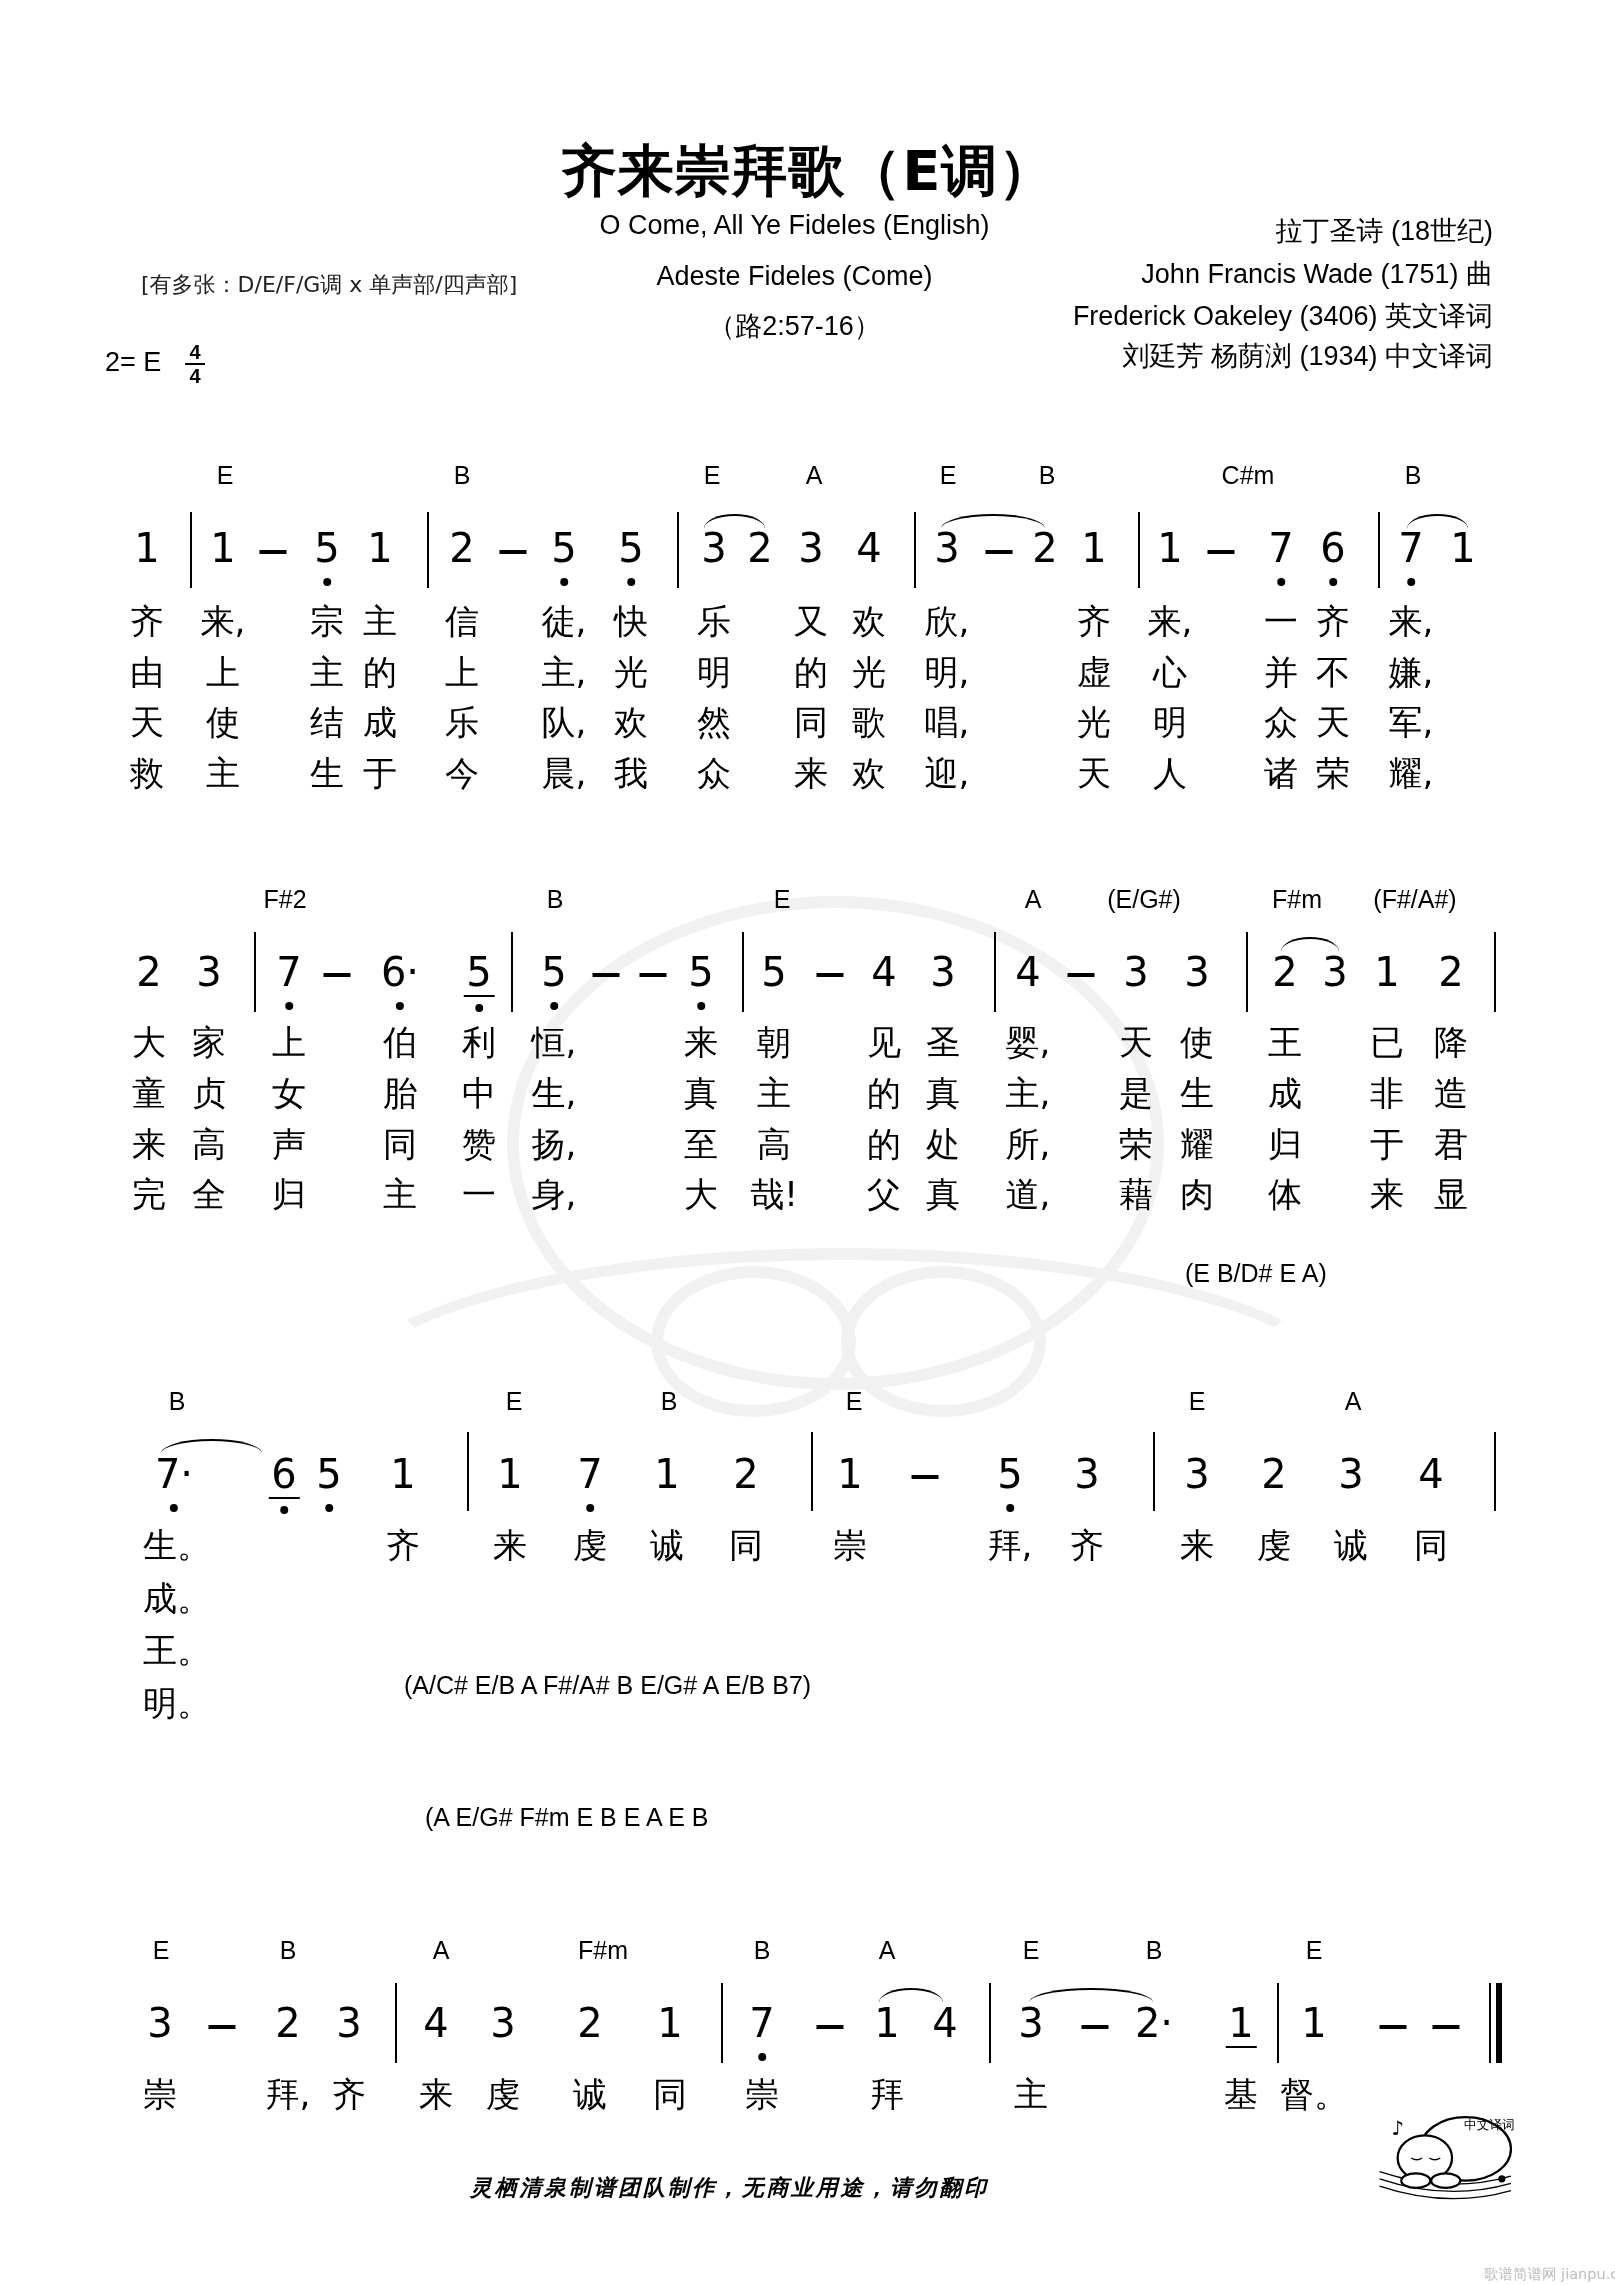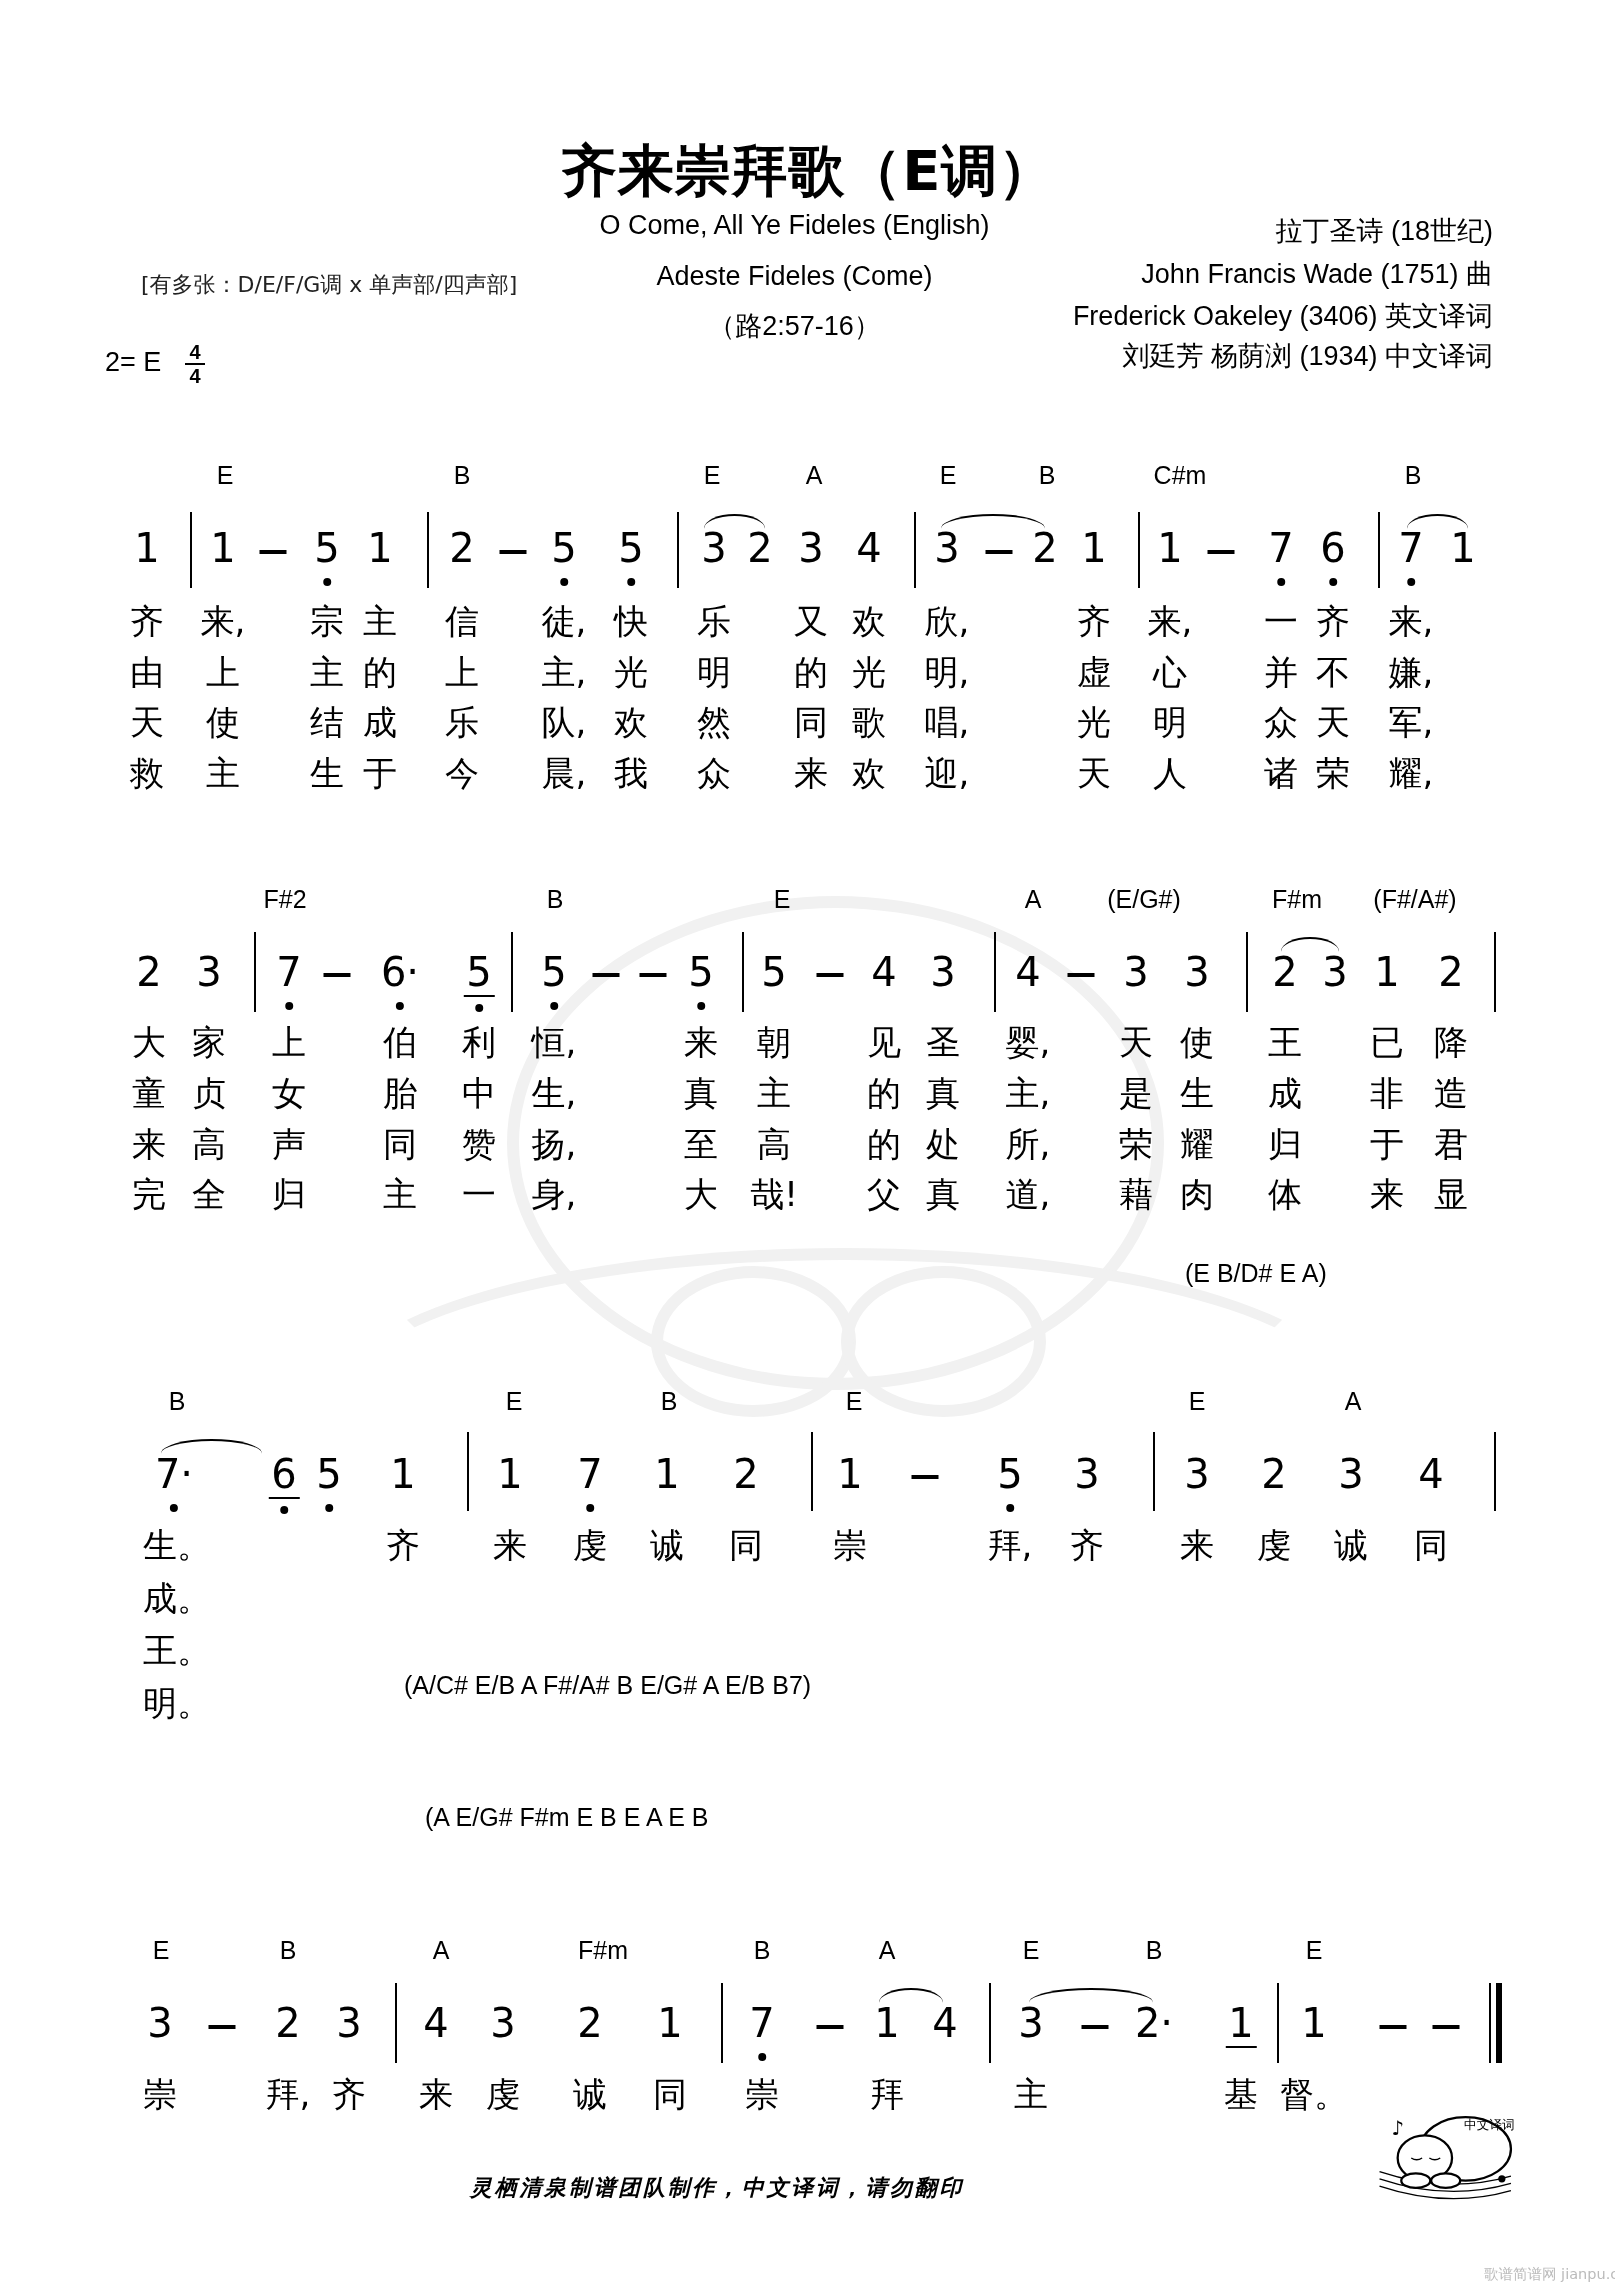--- a/index.html
+++ b/index.html
@@ -55,21 +55,21 @@
 </div>
 
 <div id="score">
     <div>
       <div class="abs chord" style="left: 225px; top: 461px;">E</div>
       <div class="abs chord" style="left: 462px; top: 461px;">B</div>
       <div class="abs chord" style="left: 712px; top: 461px;">E</div>
       <div class="abs chord" style="left: 814px; top: 461px;">A</div>
       <div class="abs chord" style="left: 948px; top: 461px;">E</div>
       <div class="abs chord" style="left: 1047px; top: 461px;">B</div>
-      <div class="abs chord" style="left: 1180px; top: 461px;">C#m</div>
+      <div class="abs chord" style="left: 1248px; top: 461px;">C#m</div>
       <div class="abs chord" style="left: 1413px; top: 461px;">B</div>
       <div class="abs note" style="left: 147px; top: 526px;"><span>1</span></div>
       <div class="abs note" style="left: 223px; top: 526px;"><span>1</span></div>
       <div class="abs note" style="left: 327px; top: 526px;"><span>5</span><span class="dotb"></span></div>
       <div class="abs note" style="left: 380px; top: 526px;"><span>1</span></div>
       <div class="abs note" style="left: 462px; top: 526px;"><span>2</span></div>
       <div class="abs note" style="left: 564px; top: 526px;"><span>5</span><span class="dotb"></span></div>
       <div class="abs note" style="left: 631px; top: 526px;"><span>5</span><span class="dotb"></span></div>
       <div class="abs note" style="left: 714px; top: 526px;"><span>3</span></div>
       <div class="abs note" style="left: 760px; top: 526px;"><span>2</span></div>
@@ -357,21 +357,21 @@
       <div class="abs lyric" style="left: 1031px; top: 2072px;">主</div>
       <div class="abs lyric" style="left: 1241px; top: 2072px;">基</div>
       <div class="abs lyric" style="left: 1314px; top: 2072px;">督。</div>
     </div>
   </div>
 
 <div class="abs" style="left:1185px;top:1259px;font-family:'Liberation Sans',sans-serif;font-size:25px;">(E     B/D#    E      A)</div>
 <div class="abs" style="left:404px;top:1671px;font-family:'Liberation Sans',sans-serif;font-size:25px;">(A/C#   E/B       A       F#/A#    B              E/G#   A          E/B              B7)</div>
 <div class="abs" style="left:425px;top:1803px;font-family:'Liberation Sans',sans-serif;font-size:25px;">(A     E/G#     F#m     E          B               E       A         E                 B</div>
 
-<div class="abs footer" style="left:470px;top:2173px;">灵栖清泉制谱团队制作，中文译词，请勿翻印</div>
+<div class="abs footer" style="left:470px;top:2173px;">灵栖清泉制谱团队制作，无商业用途，请勿翻印</div>
 
 <div class="abs" style="left:1375px;top:2108px;width:145px;height:100px;">
   <svg width="145" height="100" viewBox="0 0 160 110">
     <path d="M5 70 Q80 95 150 75" stroke="#000" fill="none" stroke-width="1.5"></path>
     <path d="M5 78 Q80 103 150 83" stroke="#000" fill="none" stroke-width="1.5"></path>
     <path d="M5 86 Q80 111 150 91" stroke="#000" fill="none" stroke-width="1.5"></path>
     <ellipse cx="100" cy="45" rx="50" ry="35" fill="#fff" stroke="#000" stroke-width="2.5"></ellipse>
     <ellipse cx="55" cy="55" rx="30" ry="25" fill="#fff" stroke="#000" stroke-width="2.5"></ellipse>
     <ellipse cx="45" cy="80" rx="16" ry="8" fill="#fff" stroke="#000" stroke-width="2.5"></ellipse>
     <ellipse cx="78" cy="80" rx="16" ry="8" fill="#fff" stroke="#000" stroke-width="2.5"></ellipse>

